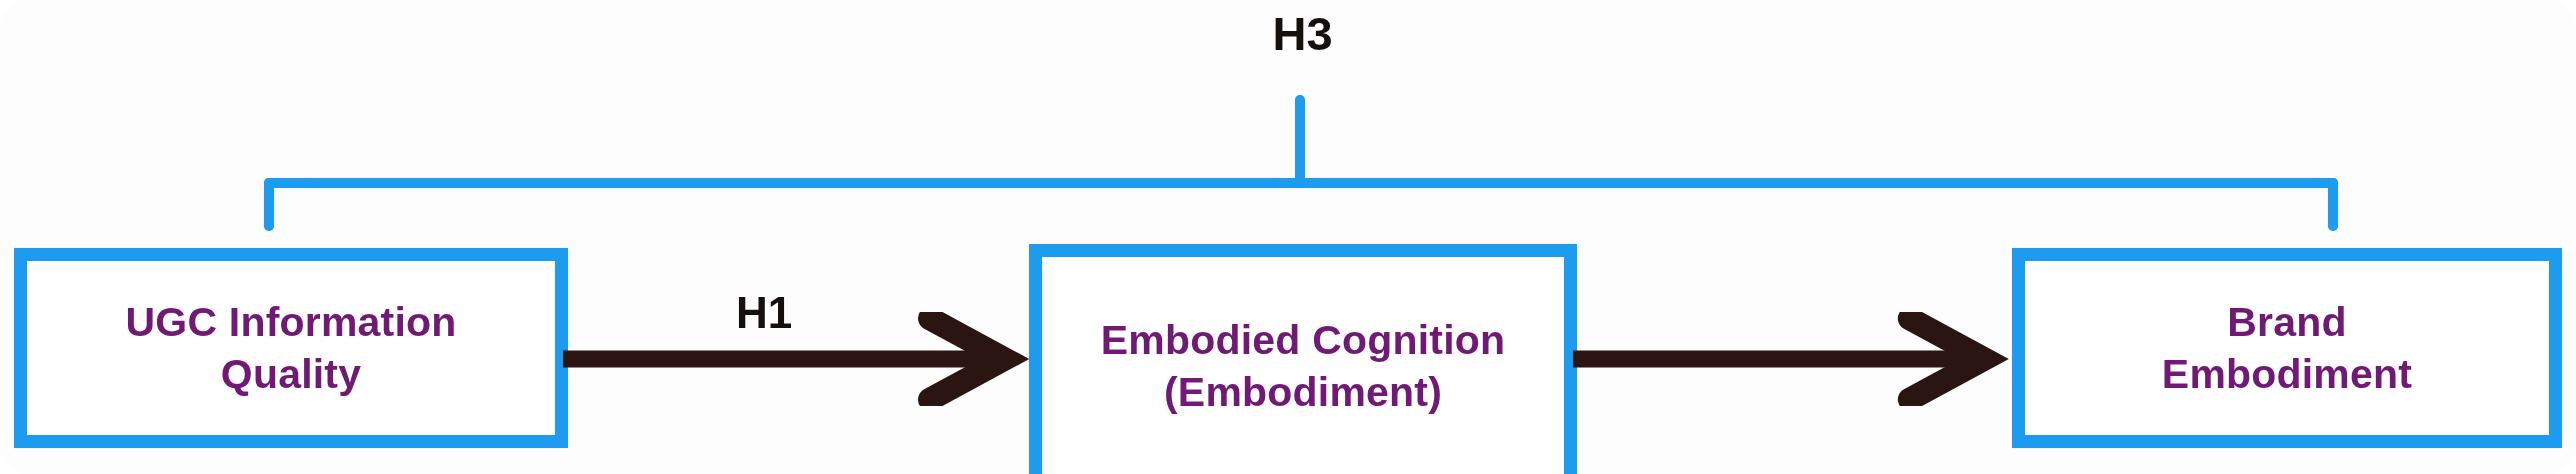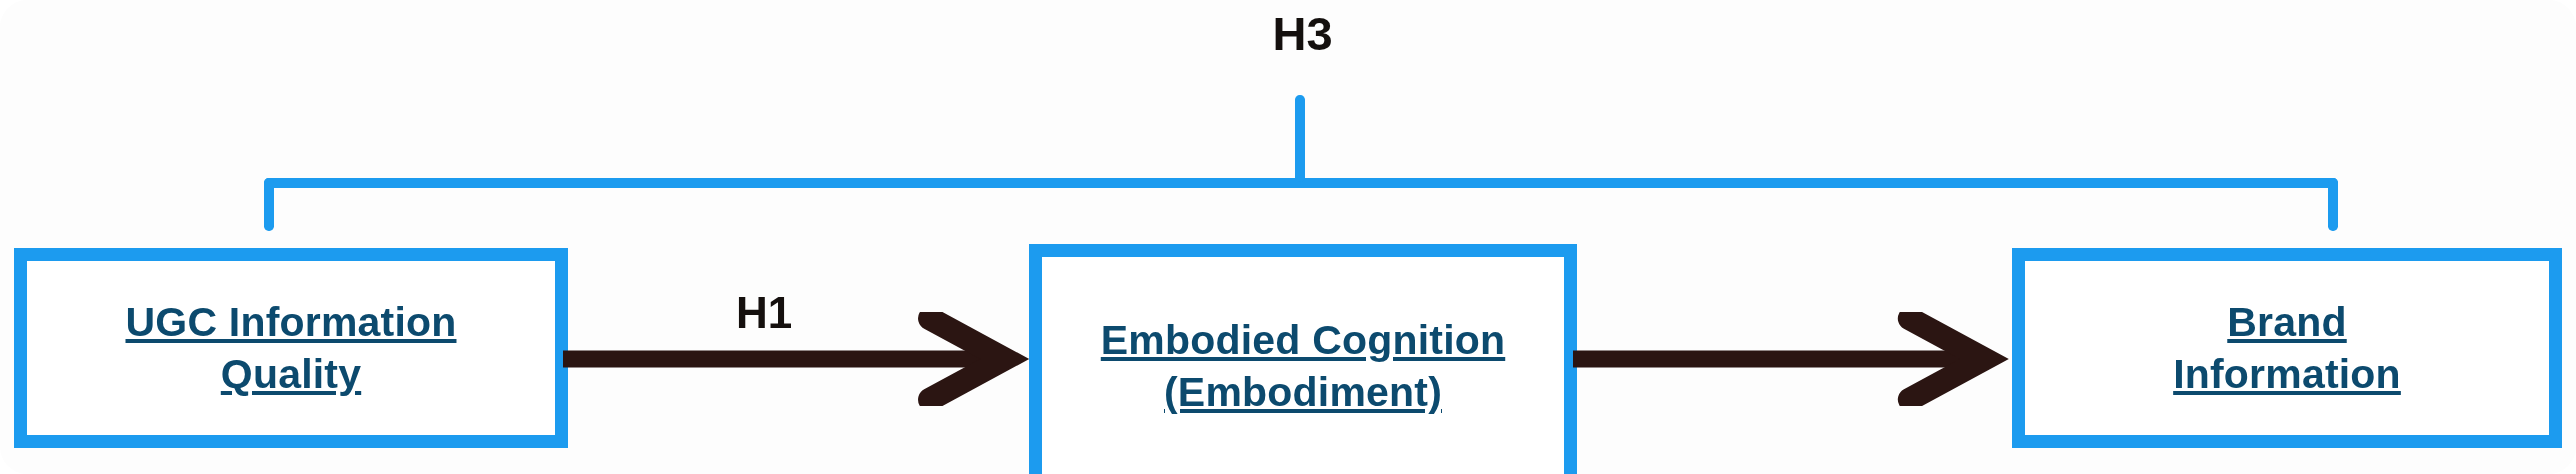--- a/index.html
+++ b/index.html
@@ -25,25 +25,24 @@
     box-sizing: border-box;
     background: #ffffff;
     border: 13.3px solid #1C9BEF;
     display: flex;
     align-items: center;
     justify-content: center;
     text-align: center;
   }
   .node-label {
     font-weight: bold;
-    color: #0c4a6e;
+    color: #701a75;
     line-height: 1.28;
     letter-spacing: 0.2px;
     white-space: pre-line;
-    text-decoration: underline;
   }
 
   #node-ugc {
     left: 14px;
     top: 248px;
     width: 554px;
     height: 200px;
   }
   #node-ugc .node-label { font-size: 41px; }
 
@@ -161,17 +160,17 @@
 
   <div class="arrow-wrap" id="arrow-h2">
     <svg class="arrow-svg" width="444" height="94" viewBox="0 0 570 120">
       <line x1="0" y1="60" x2="500" y2="60" stroke="#2B1512" stroke-width="22" stroke-linecap="butt"></line>
       <polyline points="432,8 528,60 432,112" fill="none" stroke="#2B1512" stroke-width="30" stroke-linecap="round" stroke-linejoin="miter"></polyline>
     </svg>
   </div>
 
   <div class="node-box" id="node-brand">
     <span class="node-label">Brand
-Information</span>
+Embodiment</span>
   </div>
 
 </div>
 
 
 </body></html>

